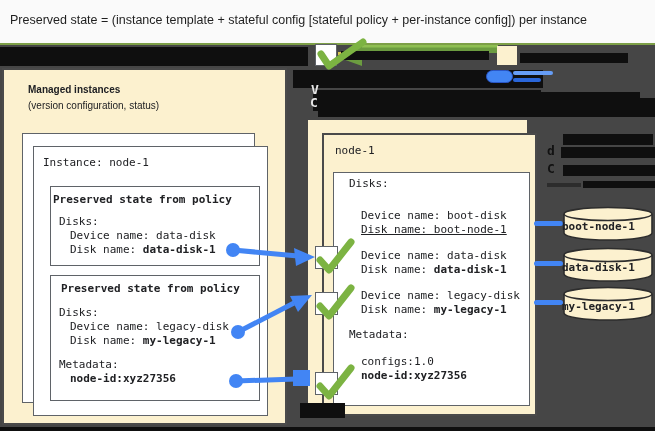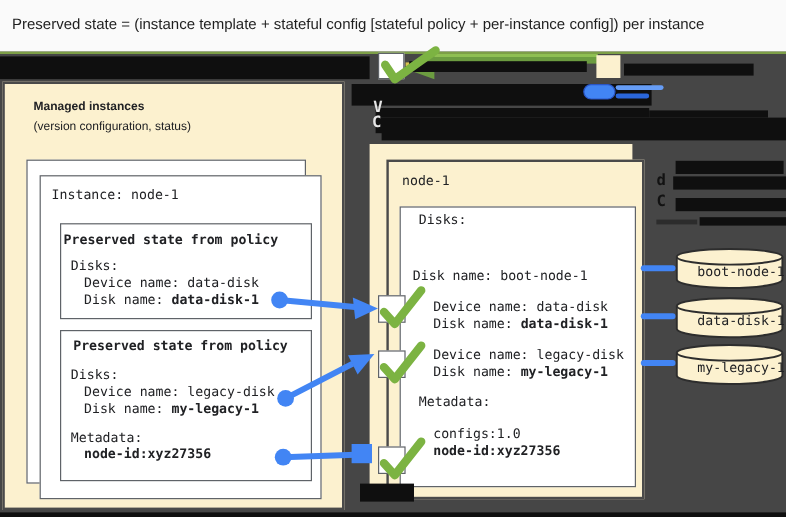--- a/index.html
+++ b/index.html
@@ -20,21 +20,21 @@
   .panel-border{border:2px solid #4a4a4a;box-sizing:border-box;}
   .white-box{background:#ffffff;border:1.5px solid #5f6368;box-sizing:border-box;}
   .mono{font-family:"DejaVu Sans Mono","Liberation Mono",monospace;font-size:11px;line-height:13px;color:#202124;white-space:nowrap;text-align:center;}
   .b{font-weight:bold;}
   .sans-label{font-size:10px;line-height:15.5px;color:#202124;}
   
   .checkbox{background:#fff;border:1.5px solid #5f6368;box-sizing:border-box;}
   .check-svg{position:absolute;overflow:visible;pointer-events:none;}
   
   .cyl{width:92px;height:36px;}
-  .cyl-label{position:absolute;left:0;top:14px;width:92px;text-align:right;}
+  .cyl-label{position:absolute;left:0;top:14px;width:92px;text-align:left;font-weight:bold;}
   
   .blue-stub{background:#4285f4;border-radius:2.5px;height:5px;}
   #overlay{left:0;top:0;pointer-events:none;}
 </style>
 </head>
 <body>
 
 <div id="stage">
 
   <div class="abs bar" style="left:0;top:0;width:4px;height:8px;"></div>
@@ -95,21 +95,22 @@
         <div class="abs mono b" style="left:19px;top:96px;">node-id:xyz27356</div>
       </div>
     </div>
   </div>
 
   <div class="abs cream" style="left:308px;top:120px;width:219px;height:285px;"></div>
   <div class="abs cream panel-border" style="left:322px;top:133px;width:215px;height:283px;">
     <div class="abs mono" style="left:11px;top:9px;">node-1</div>
     <div class="abs white-box" style="left:9px;top:37px;width:197px;height:234px;">
       <div class="abs mono" style="left:15px;top:4px;">Disks:</div>
-      <div class="abs mono" style="left:10px;top:50px;">Disk name: boot-node-1</div>
+      <div class="abs mono" style="left:27px;top:36px;">Device name: boot-disk</div>
+      <div class="abs mono" style="left:27px;top:50px;text-decoration:underline;">Disk name: boot-node-1</div>
       <div class="abs mono" style="left:27px;top:76px;">Device name: data-disk</div>
       <div class="abs mono" style="left:27px;top:90px;"><span>Disk name: </span><span class="b">data-disk-1</span></div>
       <div class="abs mono" style="left:27px;top:116px;">Device name: legacy-disk</div>
       <div class="abs mono" style="left:27px;top:130px;"><span>Disk name: </span><span class="b">my-legacy-1</span></div>
       <div class="abs mono" style="left:15px;top:155px;">Metadata:</div>
       <div class="abs mono" style="left:27px;top:182px;">configs:1.0</div>
       <div class="abs mono b" style="left:27px;top:196px;">node-id:xyz27356</div>
     </div>
   </div>
 

